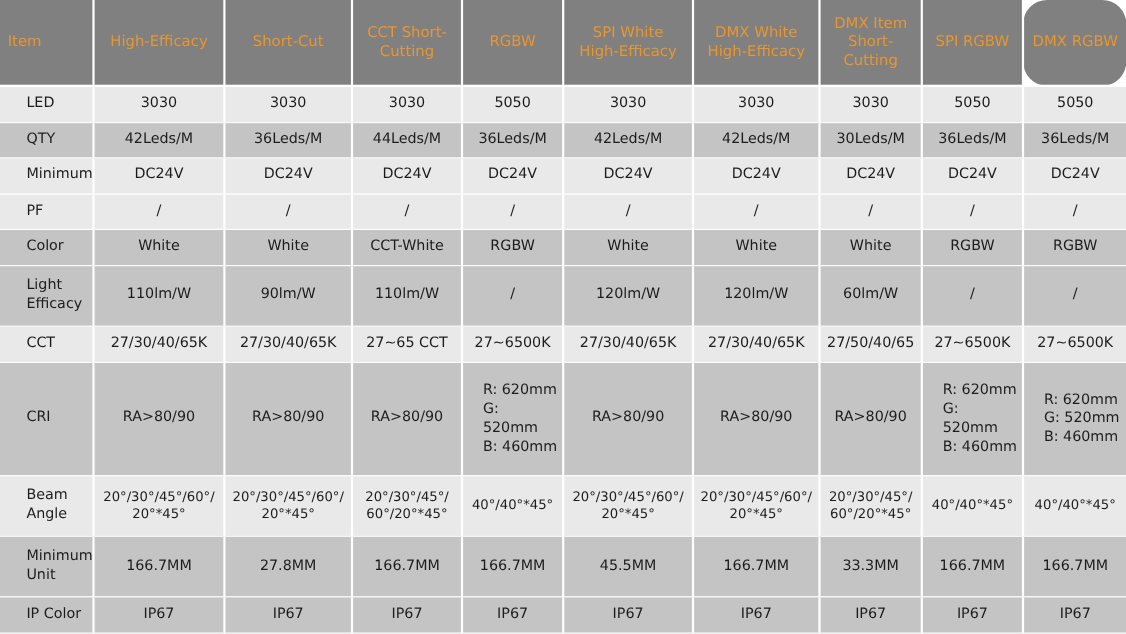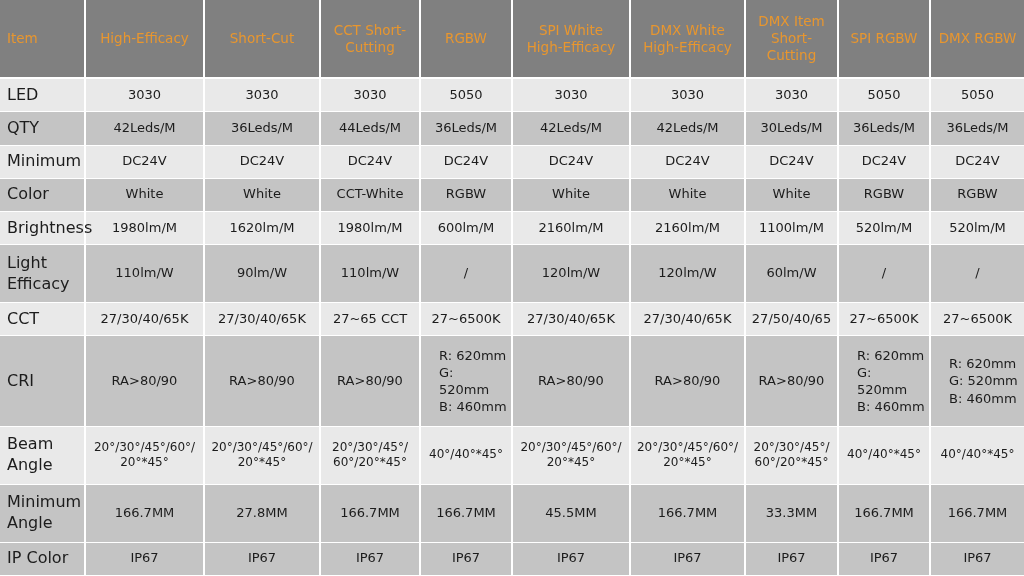--- a/index.html
+++ b/index.html
@@ -45,41 +45,41 @@
     vertical-align: middle;
     padding: 2px 6px;
     border-right: 2px solid #ffffff;
     border-bottom: 2px solid #ffffff;
   }
   thead th.item-head {
     text-align: left;
     padding-left: 7px;
     margin-left: 44px;
   }
-  thead th:last-child { border-right: none; }
+  thead th:last-child { border-right: none; border-radius: 22px; }
 
   
   tbody td {
     font-size: 13px;
     color: #1c1c1c;
     text-align: center;
     vertical-align: middle;
     line-height: 1.3;
     padding: 3px 4px;
     border-right: 2px solid #ffffff;
     border-bottom: 1px solid #ffffff;
     white-space: pre-line;
   }
   tbody td:last-child { border-right: none; }
 
   tbody td.label-cell {
     text-align: left;
-    padding-left: 7px;
+    padding-left: 24px;
     padding-right: 3px;
-    font-size: 16px;
+    font-size: 13px;
   }
 
   
   tbody tr.band-light td { background: #e9e9e9; }
   tbody tr.band-dark  td { background: #c4c4c4; }
 
   
   tbody td.rgb-cell {
     text-align: left;
     padding-left: 18px;
@@ -148,43 +148,43 @@
         <td>DC24V</td>
         <td>DC24V</td>
         <td>DC24V</td>
         <td>DC24V</td>
         <td>DC24V</td>
         <td>DC24V</td>
         <td>DC24V</td>
         <td>DC24V</td>
         <td>DC24V</td>
       </tr>
+      <tr class="band-light">
+        <td class="label-cell">PF</td>
+        <td>/</td>
+        <td>/</td>
+        <td>/</td>
+        <td>/</td>
+        <td>/</td>
+        <td>/</td>
+        <td>/</td>
+        <td>/</td>
+        <td>/</td>
+      </tr>
       <tr class="band-dark">
         <td class="label-cell">Color</td>
         <td>White</td>
         <td>White</td>
         <td>CCT-White</td>
         <td>RGBW</td>
         <td>White</td>
         <td>White</td>
         <td>White</td>
         <td>RGBW</td>
         <td>RGBW</td>
-      </tr>
-      <tr class="band-light">
-        <td class="label-cell">Brightness</td>
-        <td>1980lm/M</td>
-        <td>1620lm/M</td>
-        <td>1980lm/M</td>
-        <td>600lm/M</td>
-        <td>2160lm/M</td>
-        <td>2160lm/M</td>
-        <td>1100lm/M</td>
-        <td>520lm/M</td>
-        <td>520lm/M</td>
       </tr>
       <tr class="band-dark">
         <td class="label-cell">Light Efficacy</td>
         <td>110lm/W</td>
         <td>90lm/W</td>
         <td>110lm/W</td>
         <td>/</td>
         <td>120lm/W</td>
         <td>120lm/W</td>
         <td>60lm/W</td>
@@ -233,21 +233,21 @@
         <td class="small-text">20°/30°/45°/60°/
 20°*45°</td>
         <td class="small-text">20°/30°/45°/60°/
 20°*45°</td>
         <td class="small-text">20°/30°/45°/
 60°/20°*45°</td>
         <td class="small-text">40°/40°*45°</td>
         <td class="small-text">40°/40°*45°</td>
       </tr>
       <tr class="band-dark">
-        <td class="label-cell">Minimum Angle</td>
+        <td class="label-cell">Minimum Unit</td>
         <td>166.7MM</td>
         <td>27.8MM</td>
         <td>166.7MM</td>
         <td>166.7MM</td>
         <td>45.5MM</td>
         <td>166.7MM</td>
         <td>33.3MM</td>
         <td>166.7MM</td>
         <td>166.7MM</td>
       </tr>

